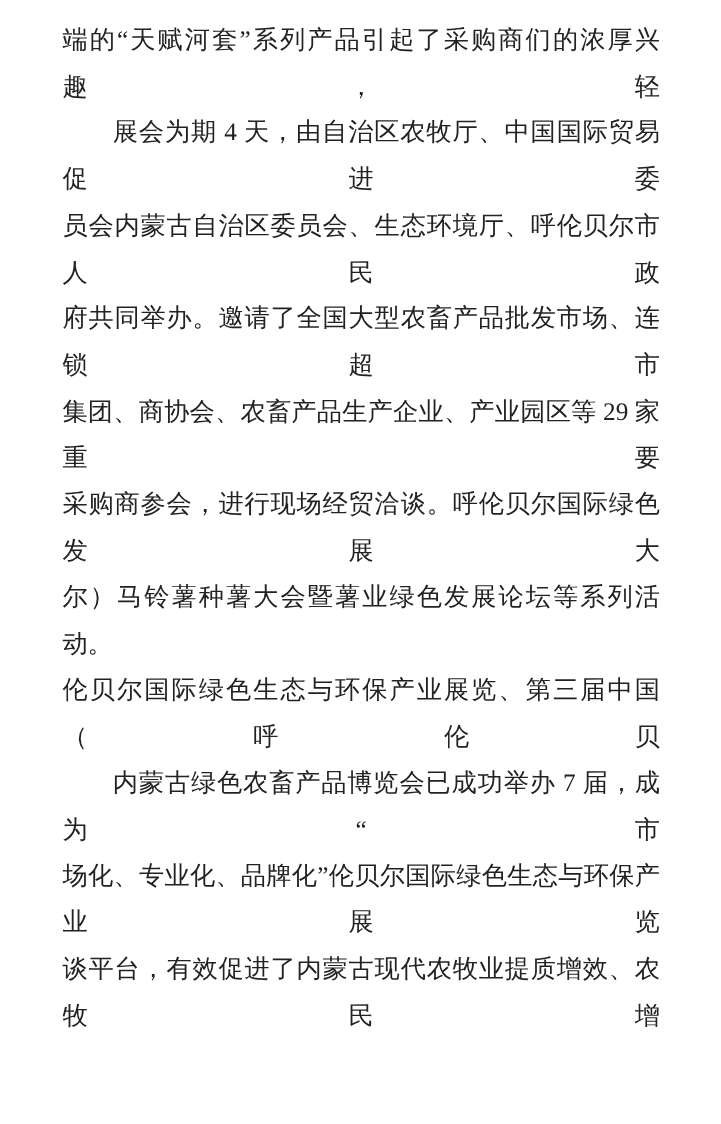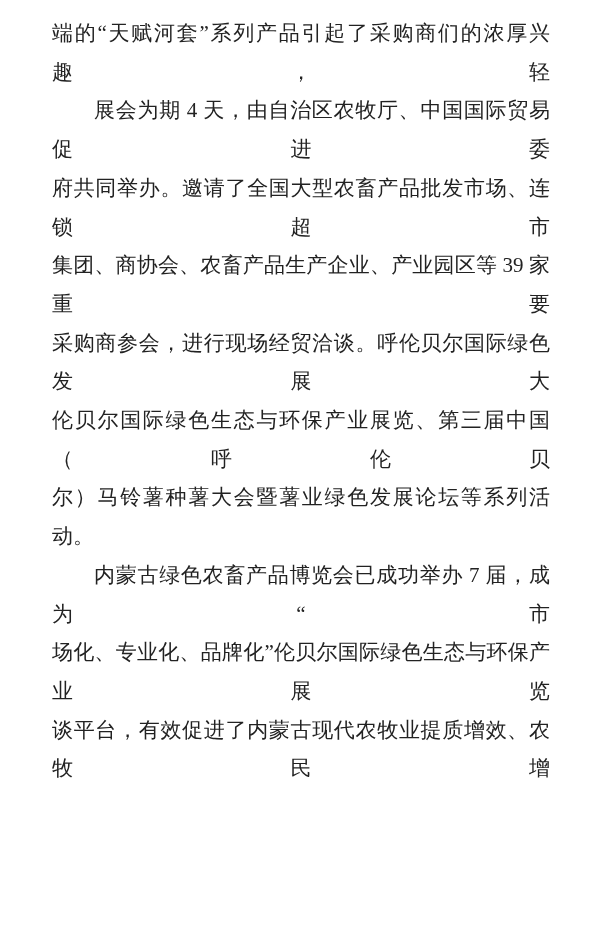--- a/index.html
+++ b/index.html
@@ -40,25 +40,26 @@
 <div class="page">
   <div class="content">
 
     <section>
       <div class="body-text">
         <div class="ln">端的“天赋河套”系列产品引起了采购商们的浓厚兴趣，轻</div>
       </div>
 
       <div class="body-text">
         <div class="ln ind">展会为期 4 天，由自治区农牧厅、中国国际贸易促进委</div>
+        <div class="ln">员会内蒙古自治区委员会、生态环境厅、呼伦贝尔市人民政</div>
         <div class="ln">府共同举办。邀请了全国大型农畜产品批发市场、连锁超市</div>
-        <div class="ln">集团、商协会、农畜产品生产企业、产业园区等 39 家重要</div>
+        <div class="ln">集团、商协会、农畜产品生产企业、产业园区等 29 家重要</div>
         <div class="ln">采购商参会，进行现场经贸洽谈。呼伦贝尔国际绿色发展大</div>
+        <div class="ln end">尔）马铃薯种薯大会暨薯业绿色发展论坛等系列活动。</div>
         <div class="ln">伦贝尔国际绿色生态与环保产业展览、第三届中国（呼伦贝</div>
-        <div class="ln end">尔）马铃薯种薯大会暨薯业绿色发展论坛等系列活动。</div>
       </div>
 
       <div class="body-text">
         <div class="ln ind">内蒙古绿色农畜产品博览会已成功举办 7 届，成为“市</div>
         <div class="ln">场化、专业化、品牌化”伦贝尔国际绿色生态与环保产业展览</div>
         <div class="ln">谈平台，有效促进了内蒙古现代农牧业提质增效、农牧民增</div>
 
       </div>
 
     </section>

